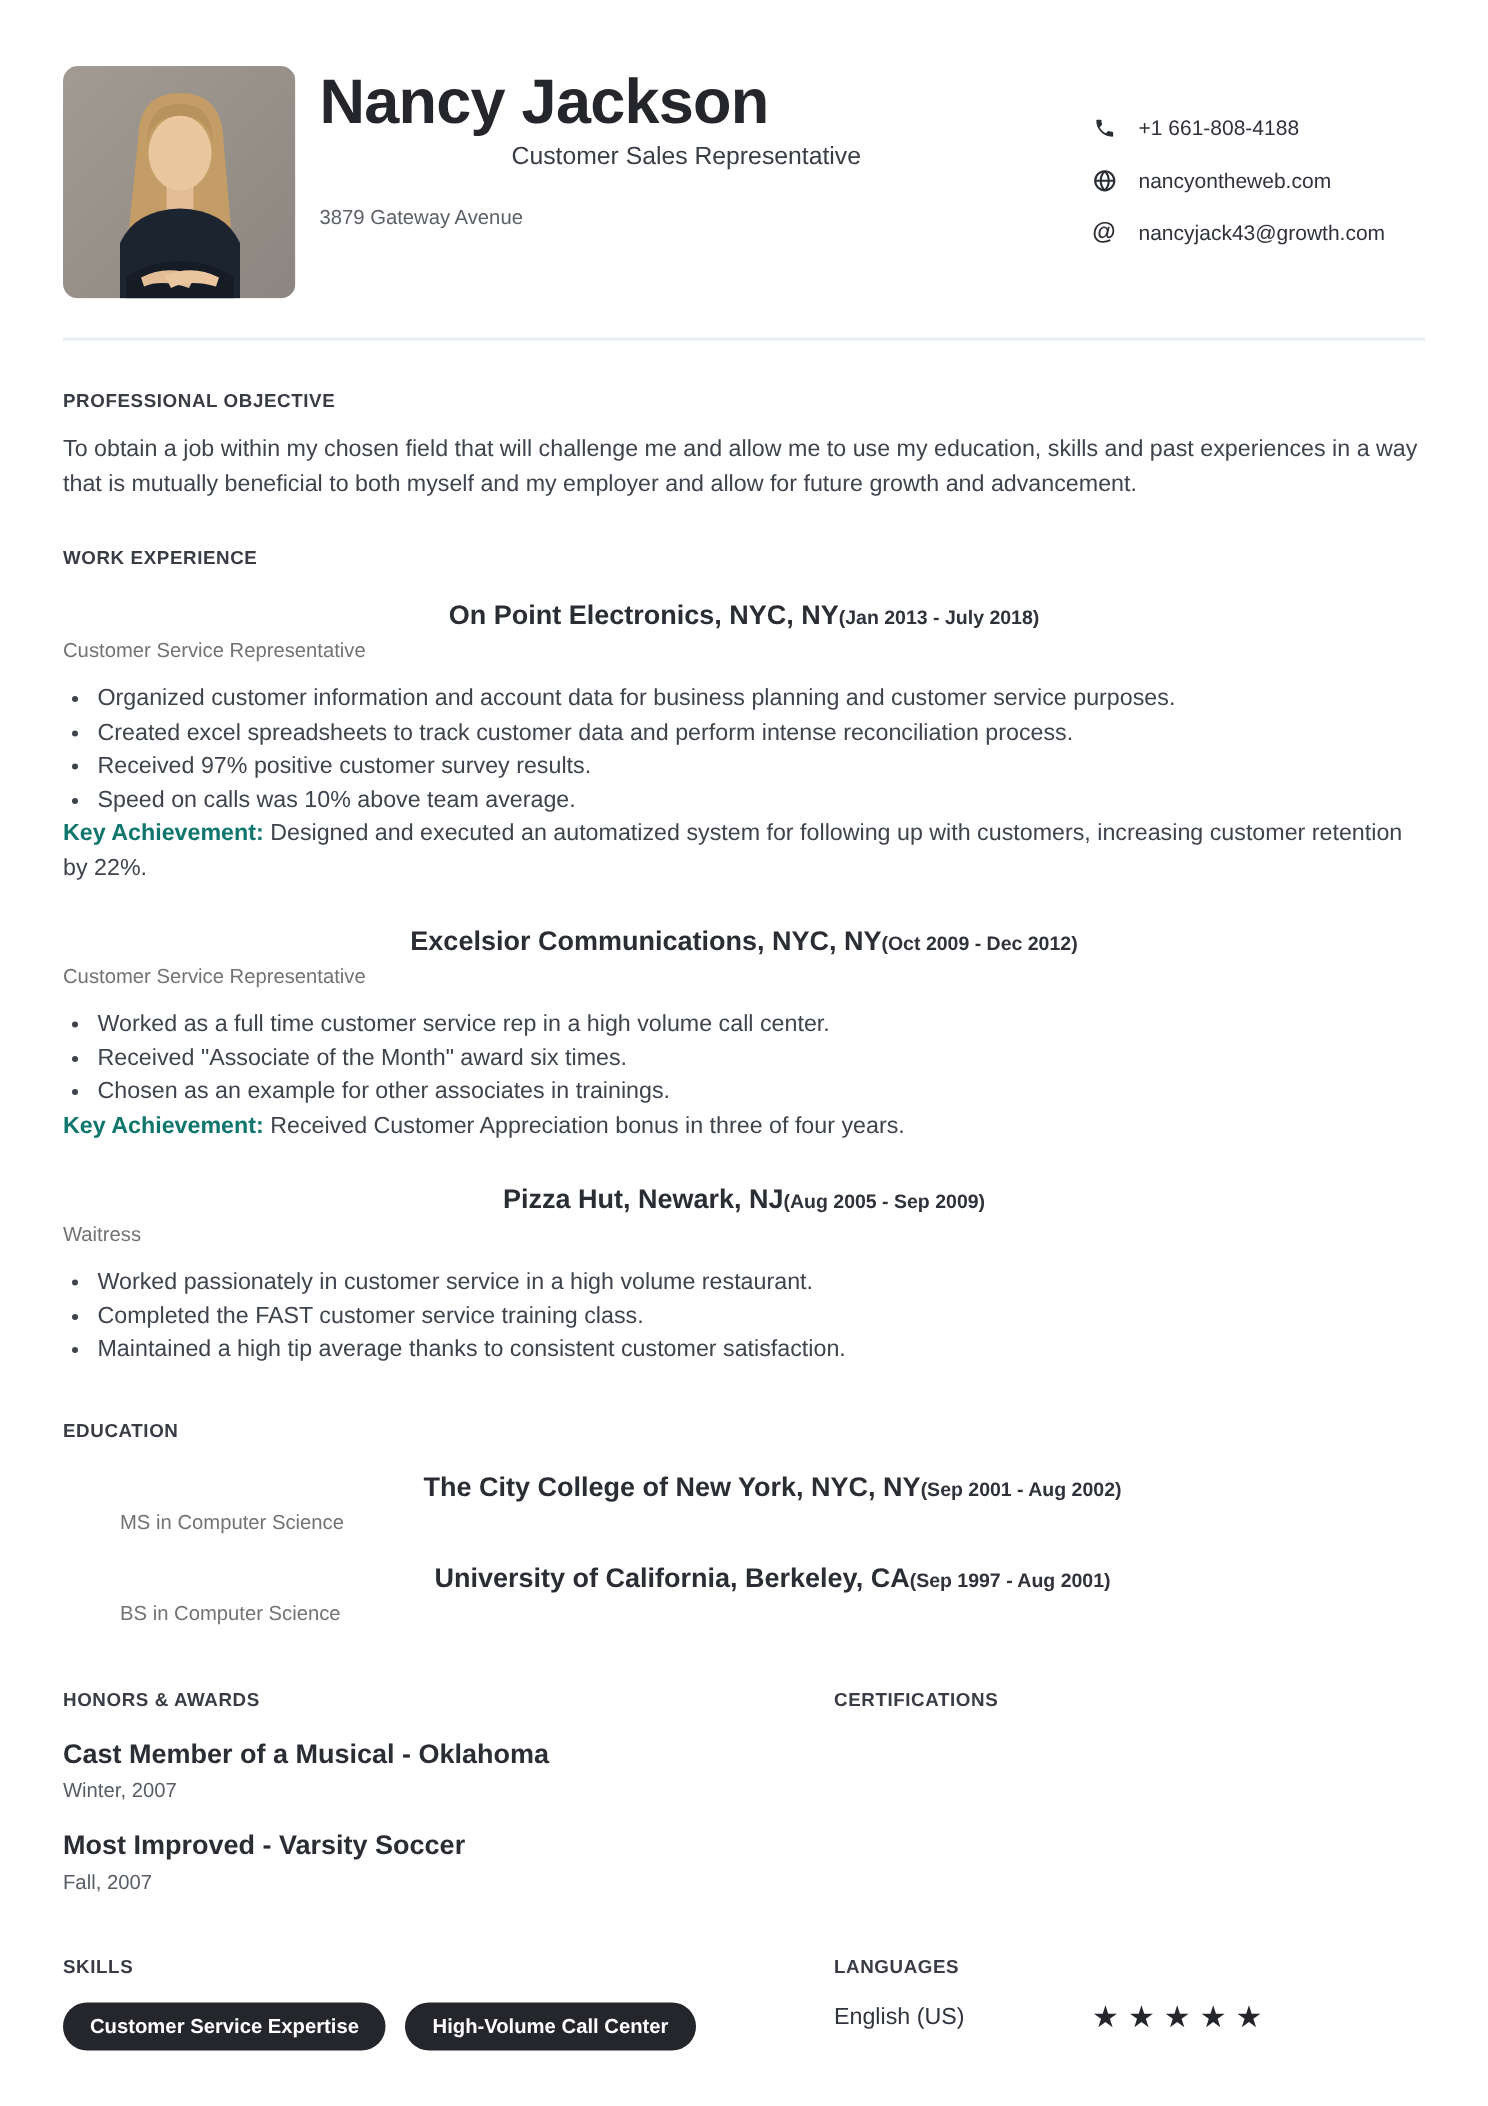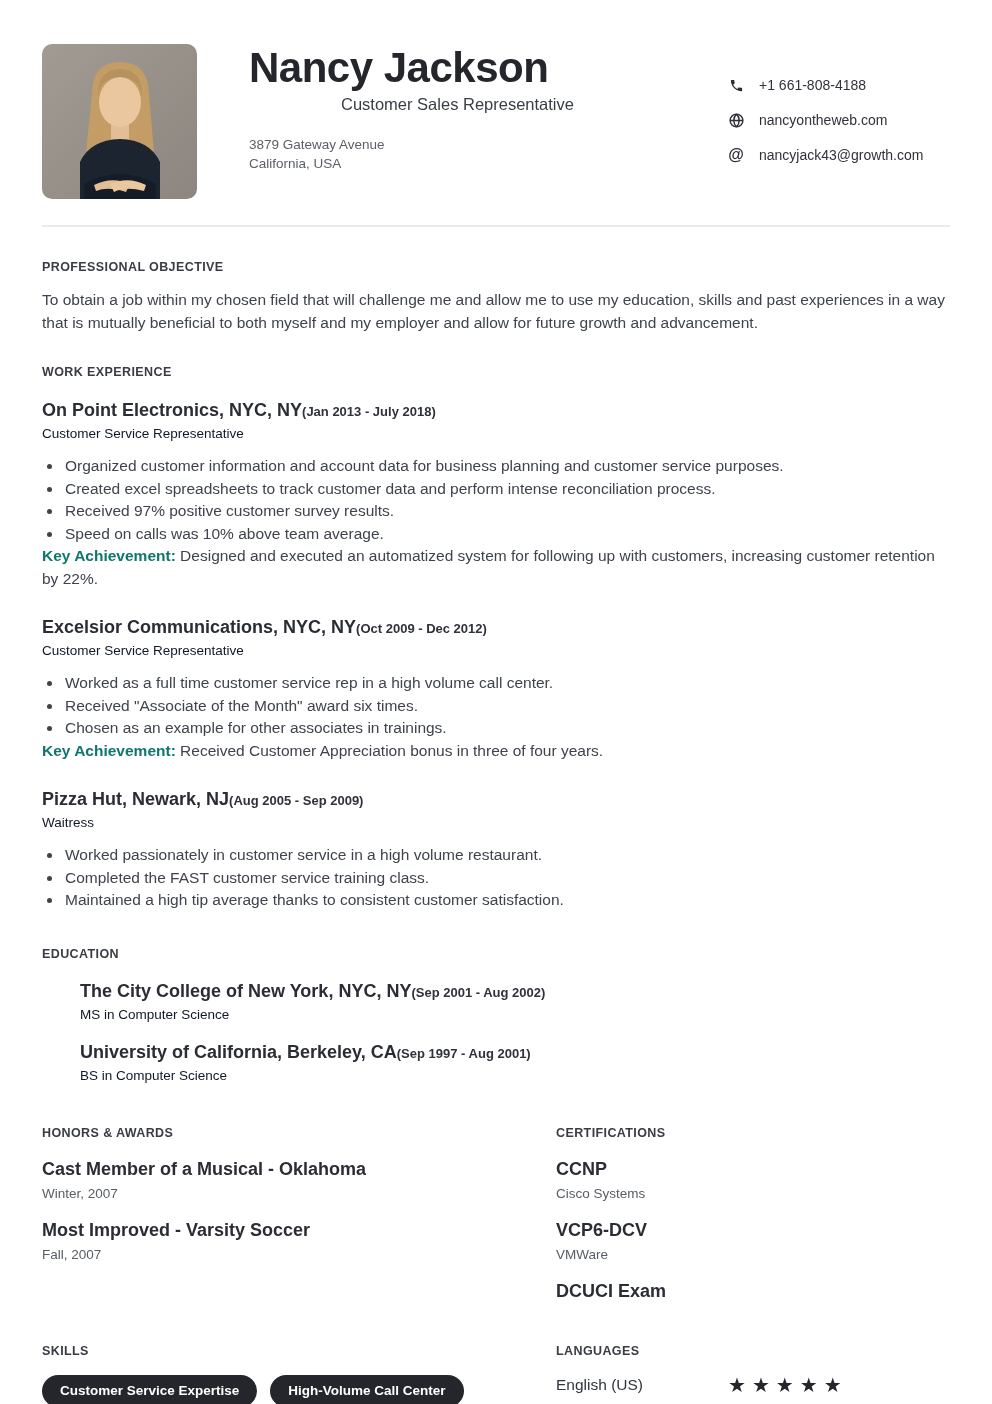--- a/index.html
+++ b/index.html
@@ -8,21 +8,21 @@
     width: 992px;
     height: 1404px;
     overflow: hidden;
     font-family: "Liberation Sans", sans-serif;
     color: #3e434c;
     margin: 0 auto;
   }
   .page { padding: 44px 42px 0 42px; }
 
   
-  .header { display: flex; align-items: flex-start; gap: 36px; }
+  .header { display: flex; align-items: flex-start; }
   .photo {
     width: 155px; height: 155px;
     border-radius: 10px;
     overflow: hidden;
     flex: none;
   }
   .photo svg { display: block; }
   .header-info { flex: 1; margin-left: 16px; padding-top: 2px; }
   .name {
     font-size: 42px;
@@ -71,24 +71,24 @@
   }
   .objective-section { margin-top: 33px; }
   .objective-text {
     margin-top: 15px;
     font-size: 15.5px;
     line-height: 22.5px;
     color: #3e434c;
   }
   .work-section { margin-top: 31px; }
   .entry { margin-top: 21px; }
-  .entry-head { display: flex; justify-content: flex-start; align-items: flex-start; }
+  .entry-head { display: flex; justify-content: center; align-items: flex-start; }
   .entry-title { font-size: 18px; font-weight: 700; color: #2a2d34; }
   .entry-dates { font-size: 13px; font-weight: 600; color: #2f323a; padding-top: 4px; white-space: nowrap; }
-  .entry-sub { margin-top: 5px; font-size: 13.5px; color: #0f172a; }
+  .entry-sub { margin-top: 5px; font-size: 13.5px; color: #737373; }
   .bullets { margin: 14px 0 0 0; padding-left: 21px; list-style: disc; }
   .bullets li { font-size: 15.5px; line-height: 22.5px; color: #3e434c; padding-left: 2px; }
   .key-achievement { font-size: 15.5px; line-height: 22.5px; color: #3e434c; }
   .key-achievement strong { color: #0f766e; font-weight: 700; }
   .job { margin-bottom: 27px; }
 
   .education-section { margin-top: 35px; }
   .edu-entry { margin-top: 20px; margin-left: 38px; }
 
   .two-col {
@@ -147,21 +147,20 @@
         <path d="M52 141 Q70 132 88 140 L84 148 Q66 142 54 147 Z" fill="#e3bd96"></path>
         <path d="M68 140 Q86 132 104 141 L102 147 Q84 142 72 148 Z" fill="#eac79f"></path>
       </svg>
     </div>
 
     <div class="header-info">
       <div class="name">Nancy Jackson</div>
       <div class="job-headline">Customer Sales Representative</div>
       <div class="address">
         <div>3879 Gateway Avenue</div>
-        <div>California, USA</div>
       </div>
     </div>
 
     <div class="contacts">
       <div class="contact-row">
         <span class="contact-icon">
           <svg width="15" height="15" viewBox="0 0 24 24" fill="#2b2e34">
               <path d="M6.6 10.8c1.5 2.9 3.8 5.2 6.6 6.6l2.2-2.2c.3-.3.7-.4 1-.2 1.1.4 2.4.6 3.6.6.6 0 1 .4 1 1V20c0 .6-.4 1-1 1C10.8 21 3 13.2 3 4c0-.6.5-1 1-1h3.5c.6 0 1 .4 1 1 0 1.3.2 2.5.6 3.6.1.3 0 .7-.2 1l-2.3 2.2z"></path>
             </svg>
         </span>
@@ -273,37 +272,20 @@
 
 
           <div class="award-item">
             <div class="item-title">Most Improved - Varsity Soccer</div>
             <div class="item-sub">Fall, 2007</div>
           </div>
         </div>
     </div>
     <div>
       <div class="section-heading">CERTIFICATIONS</div>
-      <div>
-
-          <div class="cert-item">
-            <div class="item-title">CCNP</div>
-            <div class="item-sub">Cisco Systems</div>
-          </div>
-
-          <div class="cert-item">
-            <div class="item-title">VCP6-DCV</div>
-            <div class="item-sub">VMWare</div>
-          </div>
-
-          <div class="cert-item">
-            <div class="item-title">DCUCI Exam</div>
-
-          </div>
-        </div>
     </div>
   </div>
 
   <div class="two-col bottom-grid">
     <div>
       <div class="section-heading">SKILLS</div>
       <div class="pills">
 
           <span class="pill">Customer Service Expertise</span>
 

